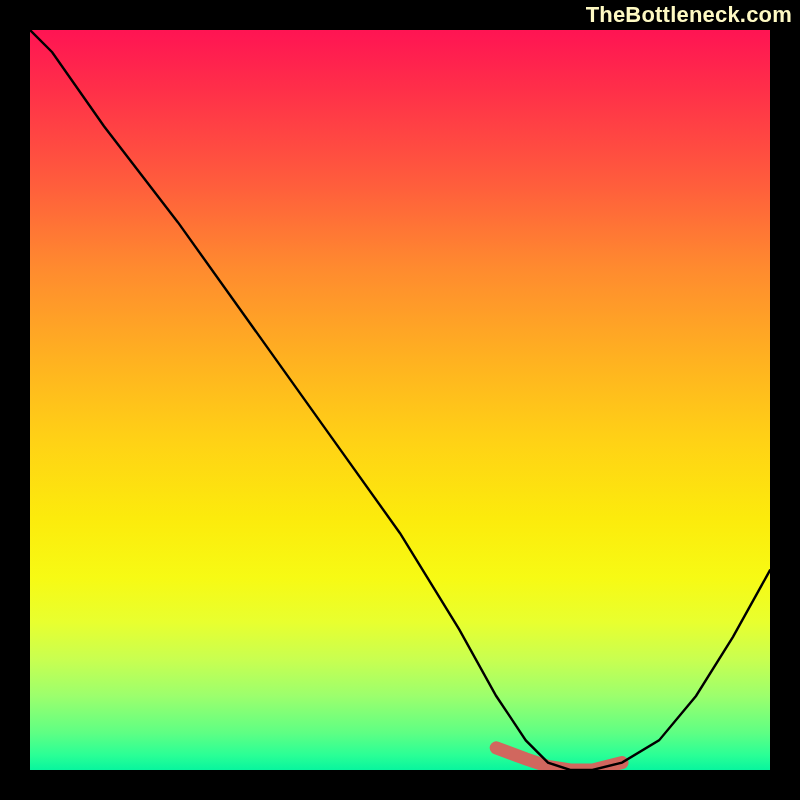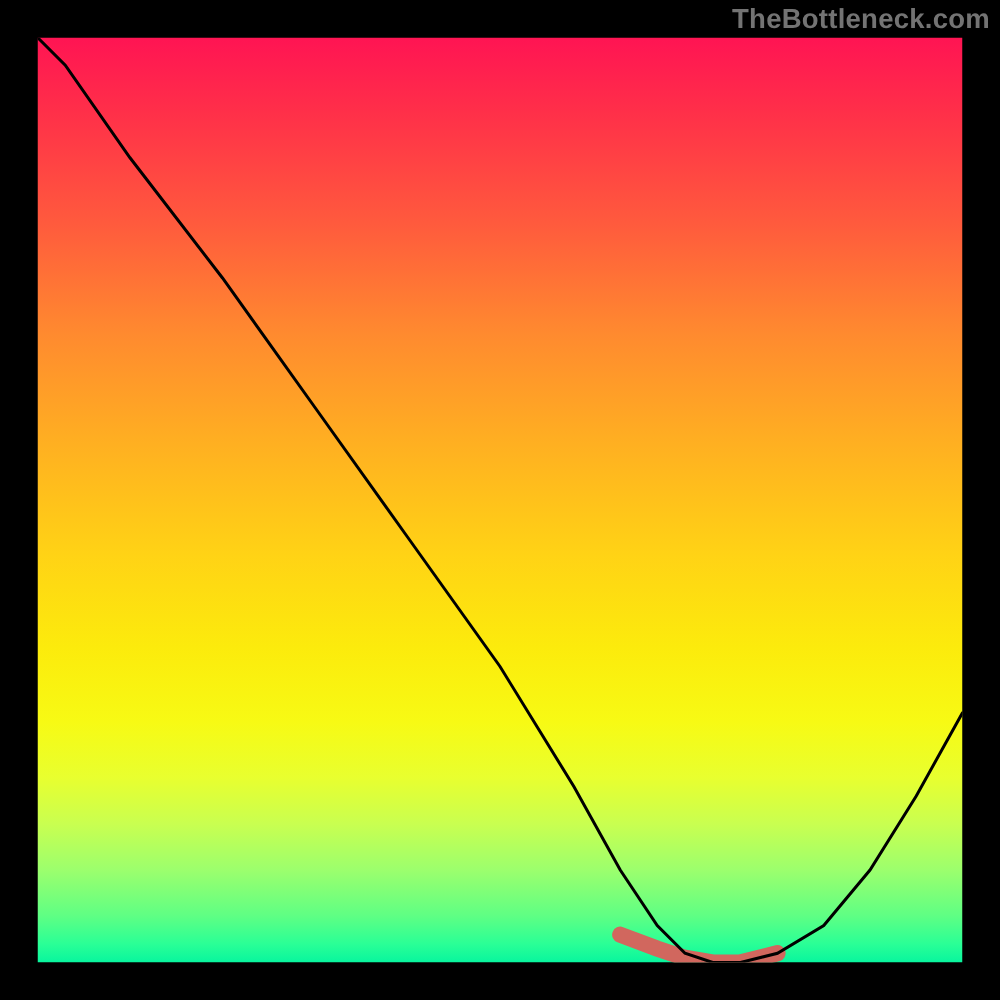--- a/index.html
+++ b/index.html
@@ -16,21 +16,21 @@
     top: 0;
     left: 0;
     width: 800px;
     height: 800px;
     background: #000;
   }
   .watermark {
     position: absolute;
     top: 2px;
     right: 8px;
-    color: #737373;
+    color: #fef9c3;
     font-size: 22px;
     font-weight: 600;
     letter-spacing: 0.2px;
     z-index: 10;
   }
   .plot-area {
     position: absolute;
     top: 30px;
     left: 30px;
     width: 740px;

